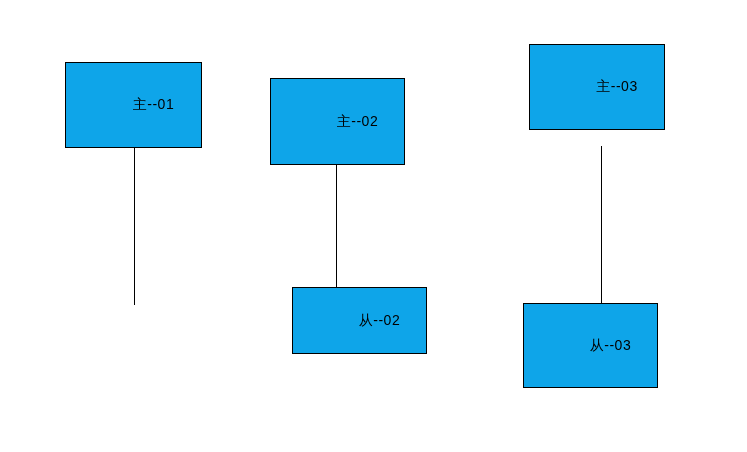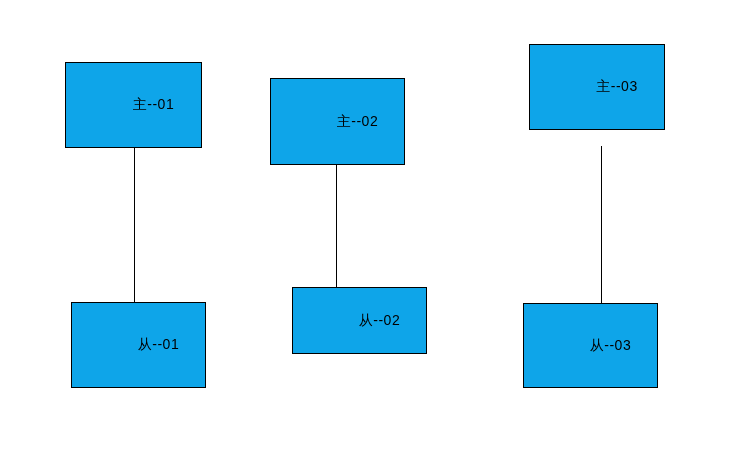--- a/index.html
+++ b/index.html
@@ -60,23 +60,20 @@
   <div class="node" id="node-m1">
     <span class="node-label">主--01</span>
   </div>
   <div class="node" id="node-m2">
     <span class="node-label">主--02</span>
   </div>
   <div class="node" id="node-m3">
     <span class="node-label">主--03</span>
   </div>
 
-  <div class="node" id="node-s1">
-    <span class="node-label">从--01</span>
-  </div>
   <div class="node" id="node-s2">
     <span class="node-label">从--02</span>
   </div>
   <div class="node" id="node-s3">
     <span class="node-label">从--03</span>
   </div>
 
 </div>
 
 </body></html>

